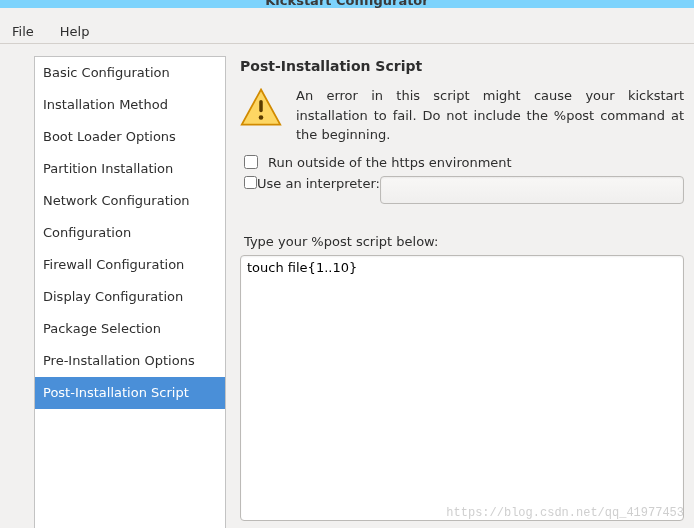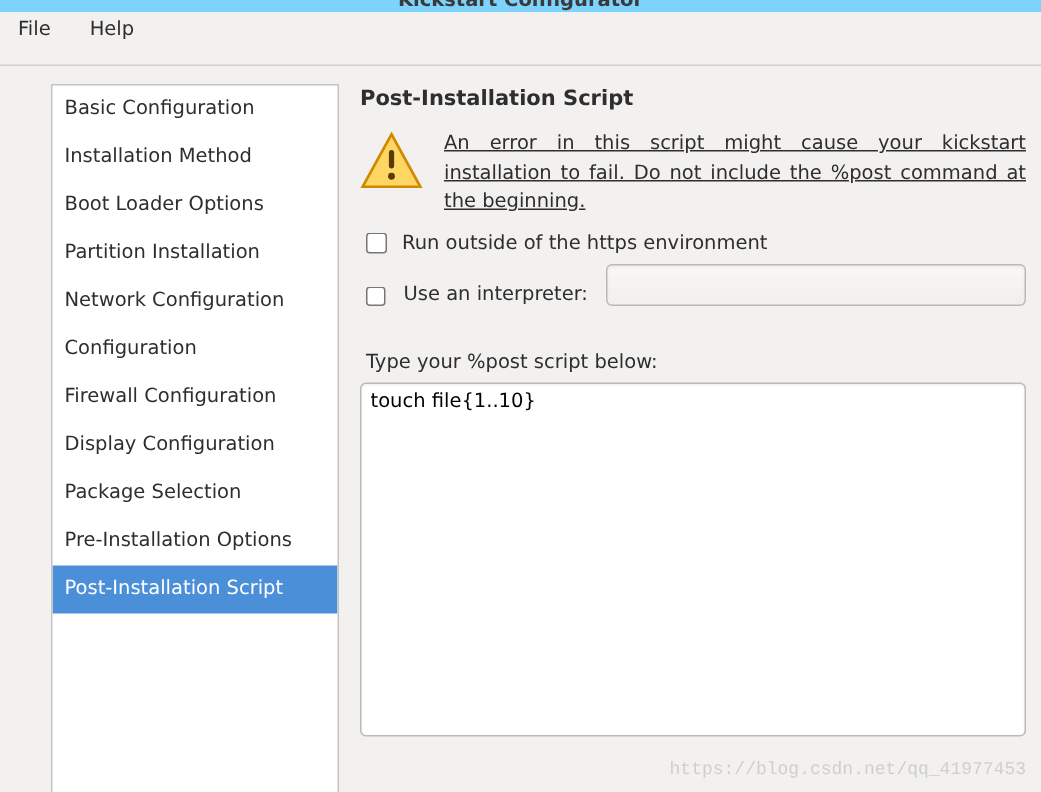--- a/index.html
+++ b/index.html
@@ -25,21 +25,21 @@
       top: -7px;
       font-size: 13px;
       font-weight: bold;
       color: #3a3a3a;
       white-space: nowrap;
     }
     .menubar {
       height: 36px;
       padding: 0 6px;
       display: flex;
-      align-items: flex-start;
+      align-items: flex-end;
       gap: 14px;
       background: #f2f1f0;
       border-bottom: 1px solid #d4d0cc;
     }
     .menubar span {
       padding: 4px 6px;
       cursor: default;
     }
     .content {
       display: flex;
@@ -78,51 +78,49 @@
       display: flex;
       align-items: flex-start;
       gap: 14px;
       margin-bottom: 10px;
     }
     .warn-icon svg { display: block; }
     .warn-text {
       text-align: justify;
       line-height: 1.5;
       flex: 1;
-      text-decoration: underline;
     }
     .chk-row {
       display: flex;
       align-items: center;
       gap: 10px;
       margin: 6px 0 6px 4px;
     }
     .chk-row input[type=checkbox] {
       width: 14px; height: 14px;
     }
     .interp-row {
       display: flex;
-      align-items: flex-end;
-      gap: 12px;
+      align-items: flex-start;
       margin: 6px 0 30px 4px;
     }
     .interp-row .field {
       flex: 1;
       height: 28px;
       border: 1px solid #bcbab7;
       border-radius: 4px;
       background: linear-gradient(#f8f7f6, #f0efee);
       box-shadow: inset 0 1px 2px rgba(0,0,0,0.06);
     }
     .type-label {
       margin: 8px 0 6px 4px;
     }
     .script-box {
       width: 100%;
-      height: 236px;
+      height: 266px;
       border: 1px solid #bcbab7;
       border-radius: 4px;
       background: #ffffff;
       padding: 4px 6px;
       font-family: inherit;
       font-size: 13px;
       resize: none;
       outline: none;
       box-shadow: inset 0 1px 2px rgba(0,0,0,0.06);
     }

